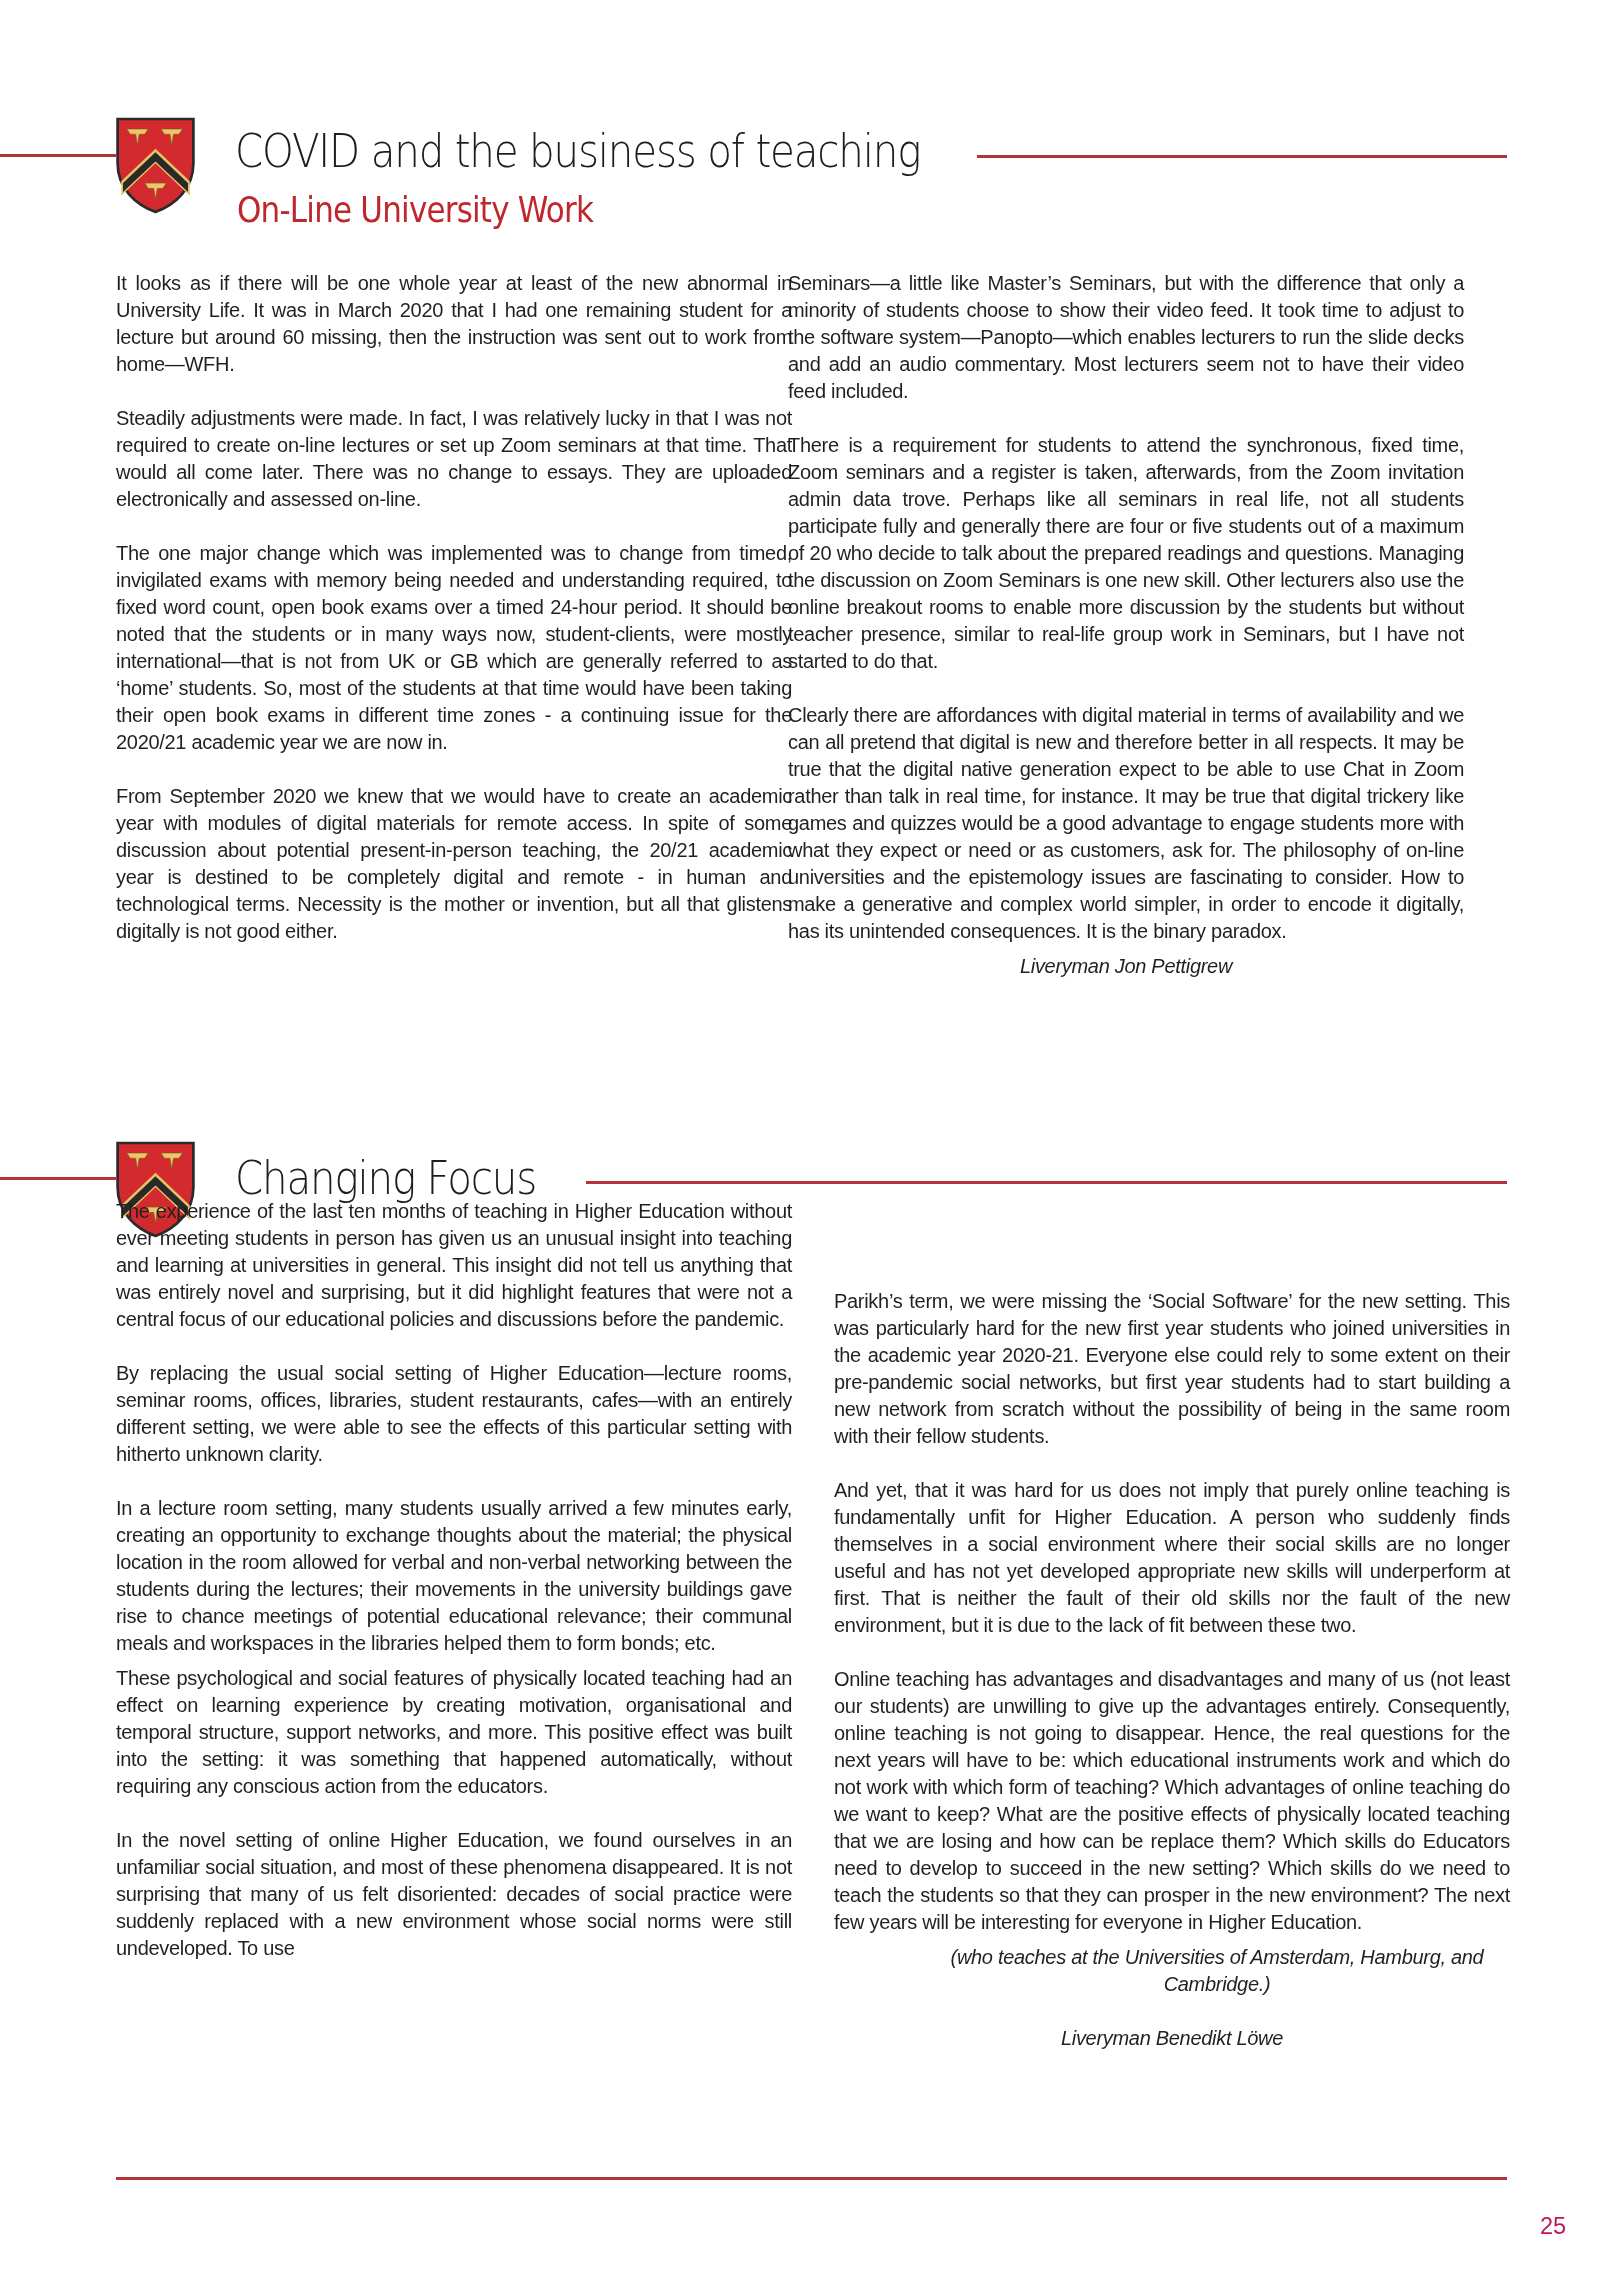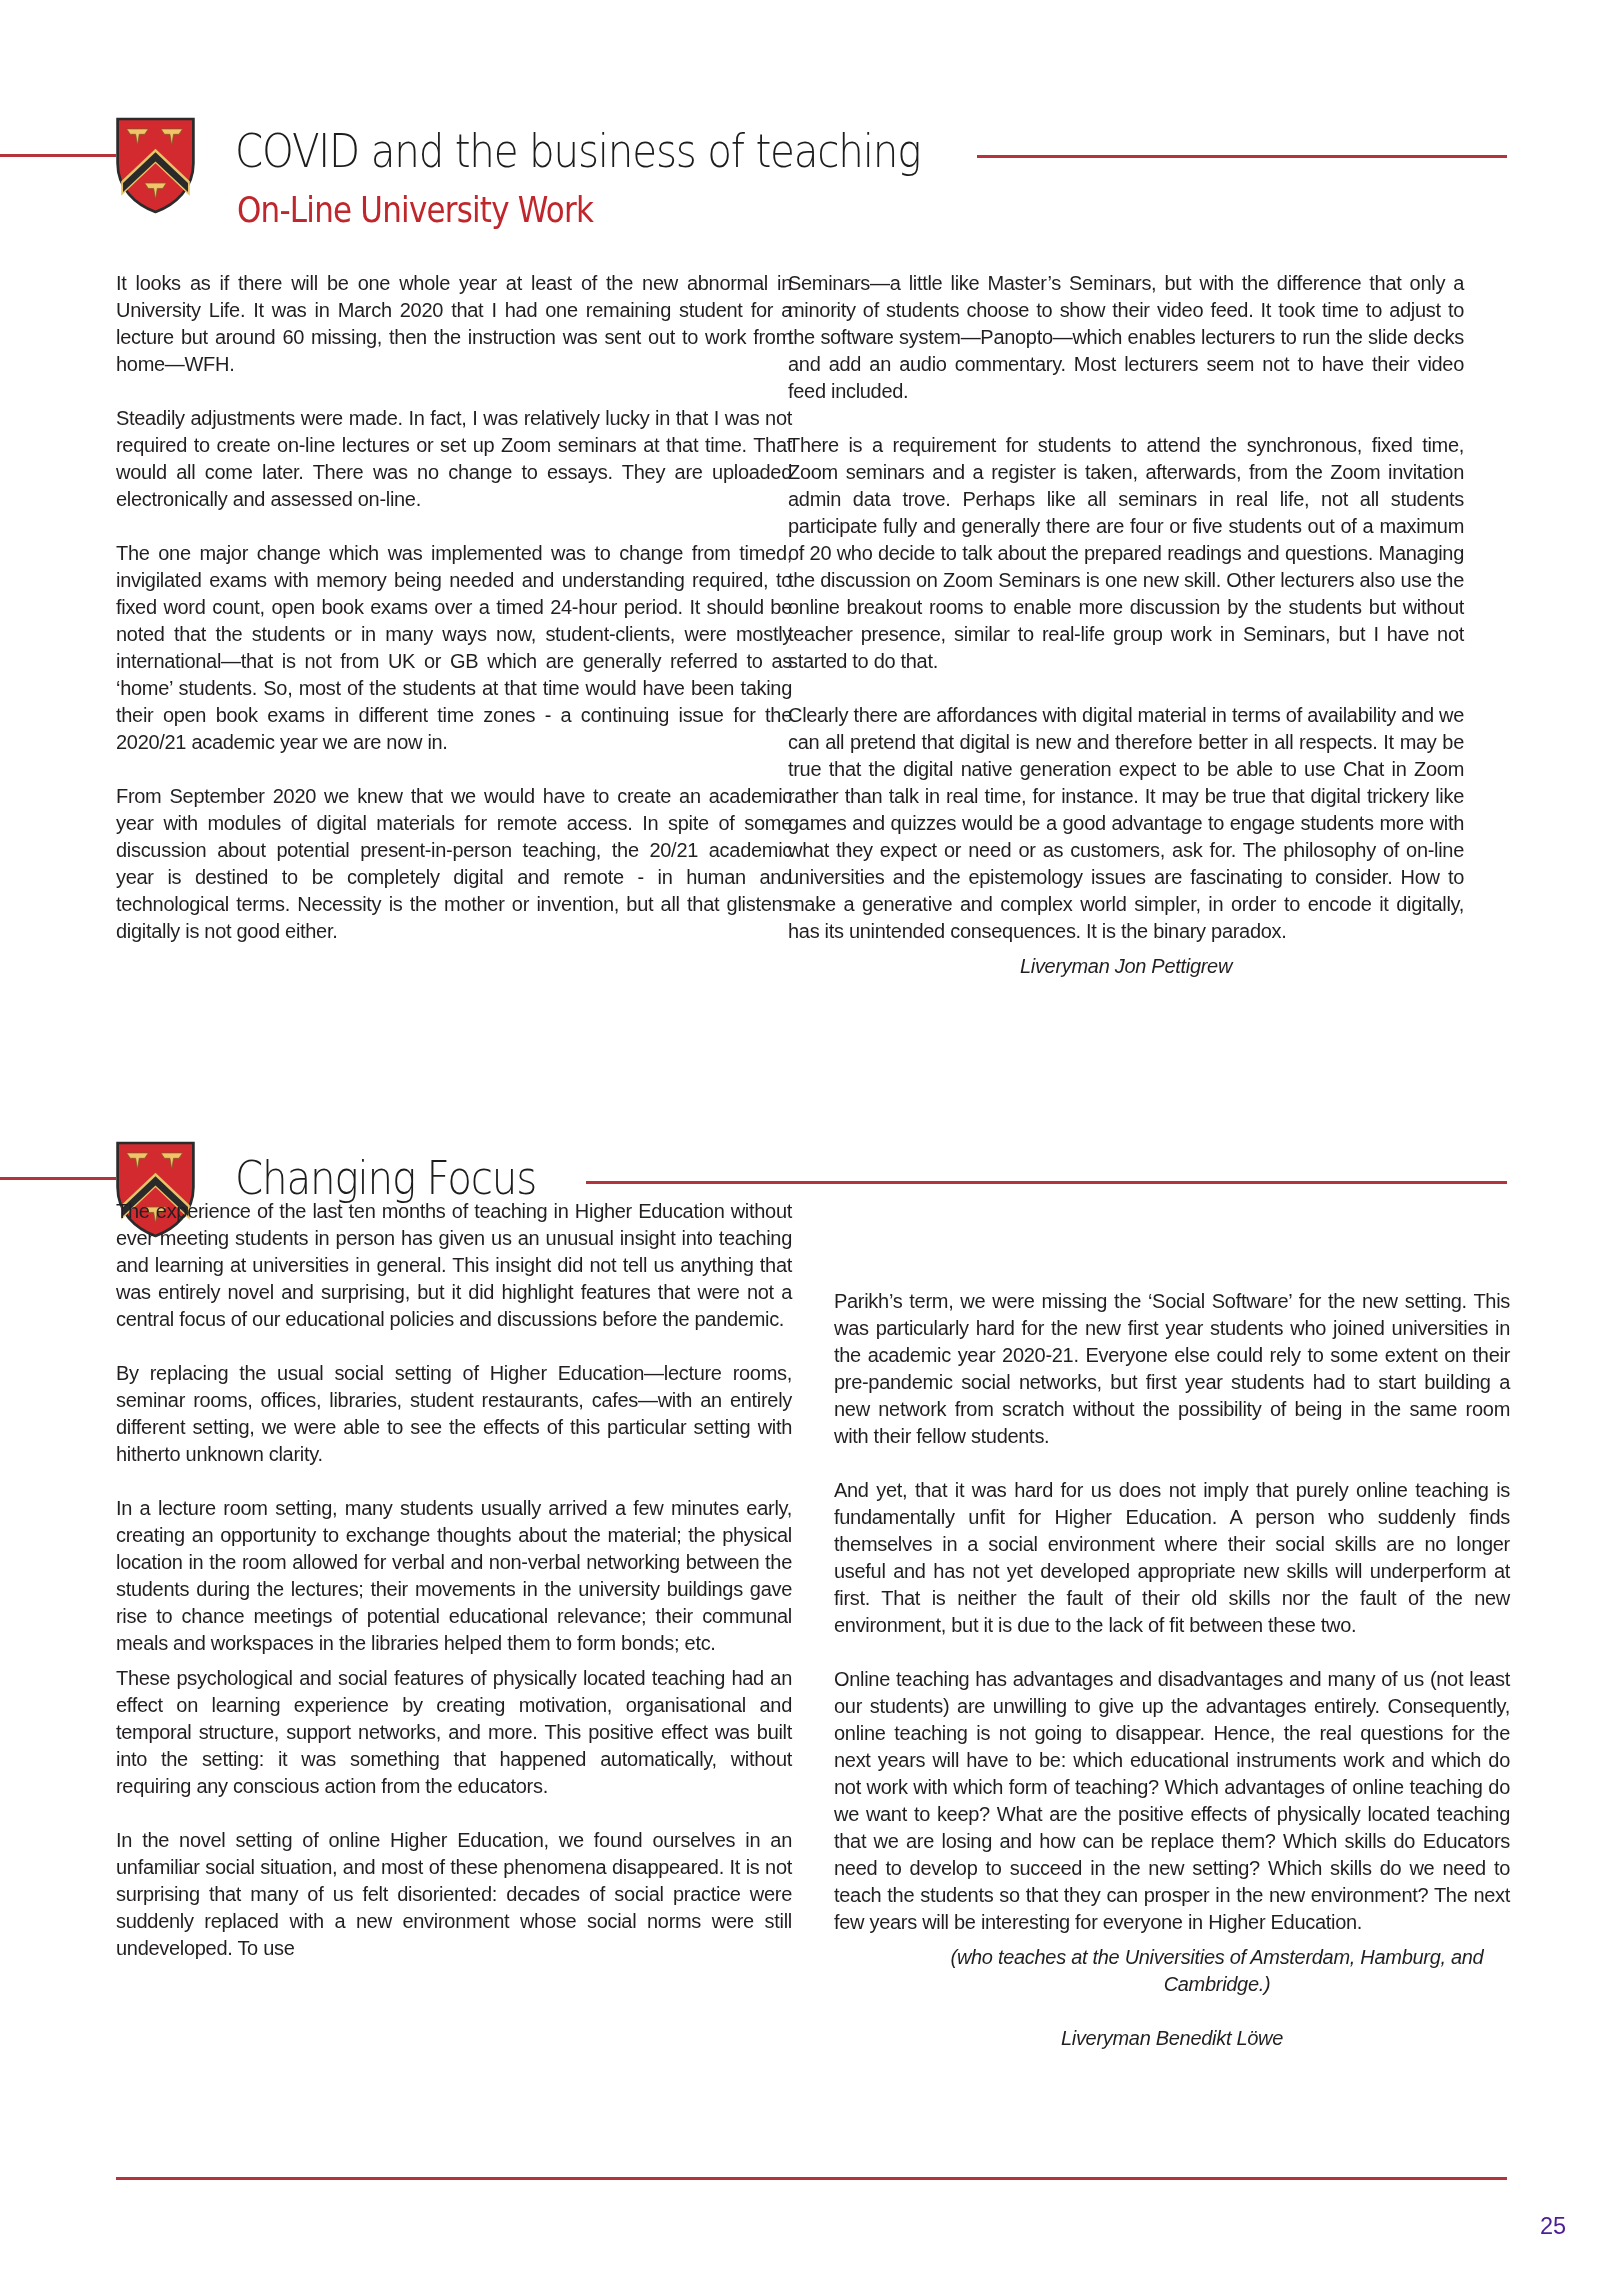--- a/index.html
+++ b/index.html
@@ -11,21 +11,21 @@
            font-size:47px; color:#1d1d1b; letter-spacing:-1.4px; line-height:1; white-space:nowrap;
            transform:scaleX(0.86); transform-origin:left top; }
   .subtitle { position:absolute; font-family:"DejaVu Sans", sans-serif; font-size:36px;
               color:#c0272d; letter-spacing:-0.9px; line-height:1; white-space:nowrap;
               transform:scaleX(0.86); transform-origin:left top; }
   .col { position:absolute; width:676px; font-size:20px; line-height:27px;
          text-align:justify; letter-spacing:-0.3px; }
   .col p { margin:8px 0 27px 0; }
   .col p.tight { margin-bottom:0; }
   .sig { text-align:center; font-style:italic; margin:0; }
-  .pagenum { position:absolute; left:1540px; top:2213px; font-size:23.5px; color:#4c1d95;text-align:right; }
+  .pagenum { position:absolute; left:1540px; top:2213px; font-size:23.5px; color:#be185d;text-align:right; }
 </style>
 </head>
 <body>
 
 <svg width="0" height="0" style="position:absolute">
   <defs>
     <g id="crest-shape">
       <path d="M4 3 H88 V52 C88 80 68 98 46 106 C24 98 4 80 4 52 Z" fill="#d32a2f" stroke="#2b2b2b" stroke-width="3"></path>
       <path d="M8 72 L46 36 L84 72 L84 88 L46 52 L8 88 Z" fill="#e8c468"></path>
       <path d="M10 74 L46 40 L82 74 L82 84 L46 50 L10 84 Z" fill="#2a2a2a"></path>

